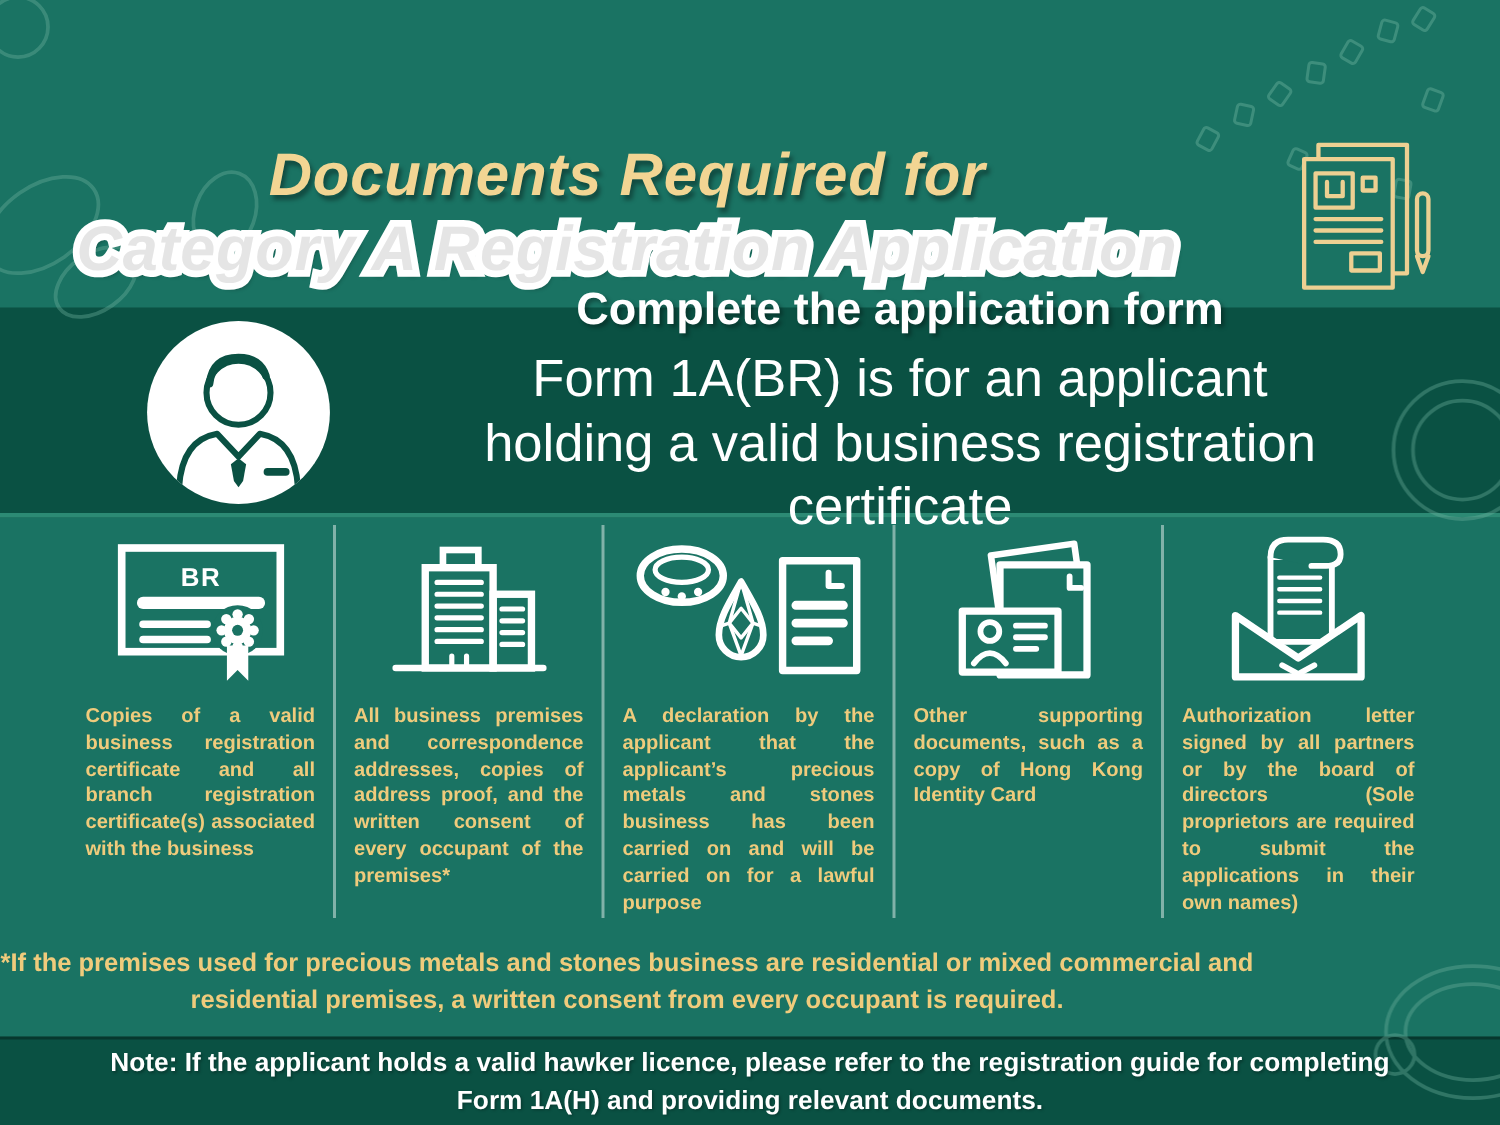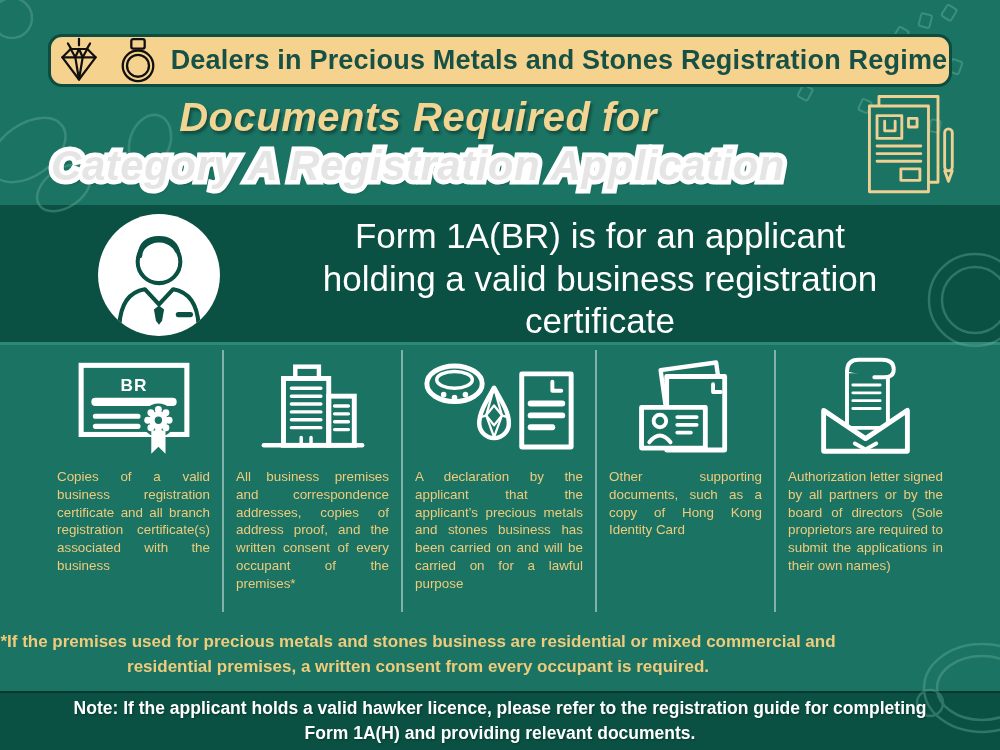--- a/index.html
+++ b/index.html
@@ -59,21 +59,21 @@
 
   
   .columns {
     position:absolute; left:45px; top:350px; width:910px; height:262px;
     display:grid; grid-template-columns:repeat(5,1fr);
   }
   .col { padding:0 12px; position:relative; }
   .col:not(:last-child) { border-right:2px solid rgba(255,255,255,.45); }
   .icon-box { height:112px; display:flex; align-items:center; justify-content:center; }
   .col-text {
-    color:#EFCB7C; font-weight:400; font-size:13.4px; line-height:1.33;
+    color:#EFCB7C; font-weight:700; font-size:13.4px; line-height:1.33;
     text-align:justify; margin-top:6px;
   }
 
   
   .footnote {
     position:absolute; left:0; top:630px; width:836px; text-align:center;
   }
   .footnote-text {
     display:inline-block; max-width:910px; color:#EFCB7C; font-weight:700;
     font-size:17px; line-height:1.45;
@@ -116,39 +116,20 @@
       <rect x="872" y="42" width="11" height="13" rx="2" transform="rotate(8 877 48)"></rect>
       <rect x="896" y="28" width="11" height="13" rx="2" transform="rotate(30 901 34)"></rect>
       <rect x="920" y="14" width="11" height="13" rx="2" transform="rotate(15 925 20)"></rect>
       <rect x="944" y="6" width="11" height="13" rx="2" transform="rotate(32 949 12)"></rect>
       <rect x="950" y="60" width="11" height="13" rx="2" transform="rotate(20 955 66)"></rect>
       <rect x="860" y="100" width="10" height="12" rx="2" transform="rotate(24 865 106)"></rect>
       <rect x="930" y="120" width="10" height="12" rx="2" transform="rotate(10 935 126)"></rect>
     </g>
   </svg>
 
-  <div class="banner">
-    <svg width="52" height="48" viewBox="0 0 56 52">
-      <g stroke="#101010" fill="none" stroke-width="2.4" stroke-linecap="round" stroke-linejoin="round">
-        <path d="M16,7 L19,12 M28,2 V9 M40,7 L37,12"></path>
-        <path d="M10,22 L19,13 H37 L46,22 L28,46 Z"></path>
-        <path d="M10,22 H46"></path>
-        <path d="M19,13 L24,22 L28,13 L32,22 L37,13"></path>
-        <path d="M24,22 L28,46 M32,22 L28,46"></path>
-      </g>
-    </svg>
-    <svg width="42" height="50" viewBox="0 0 44 52">
-      <g stroke="#101010" fill="none" stroke-width="2.4" stroke-linecap="round">
-        <rect x="15" y="3" width="14" height="10" rx="2"></rect>
-        <circle cx="22" cy="31" r="16"></circle>
-        <circle cx="22" cy="31" r="11.5"></circle>
-      </g>
-    </svg>
-    <span class="banner-label">Dealers in Precious Metals and Stones Registration Regime</span>
-  </div>
 
   <div class="title-wrap">
     <span class="title-line1">Documents Required for</span>
     <span class="title-line2" data-text="Category A Registration Application">Category A Registration Application</span>
   </div>
 
   <svg class="docpen-icon" width="100" height="118" viewBox="0 0 105 122">
     <g stroke="#EDD092" fill="none" stroke-width="3" stroke-linecap="round" stroke-linejoin="round">
       <rect x="22" y="8" width="62" height="90"></rect>
       <rect x="12" y="18" width="62" height="90" fill="#1A7363"></rect>
@@ -174,20 +155,21 @@
       <path d="M44,44 q2,-17 19,-17 q14,0 18,12" stroke-width="5"></path>
       <path d="M48,34 q8,-8 18,-5" stroke-width="3"></path>
       <path d="M24,112 q2,-31 25,-35 l14,15 l14,-15 q23,4 25,35"></path>
       <path d="M50,78 l13,14 l13,-14" stroke-width="3"></path>
       <path d="M82,102 h12" stroke-width="5"></path>
     </g>
     <path d="M63,93 l5,4 -2,11 -3,4 -3,-4 -2,-11 z" fill="#0A5143"></path>
   </svg>
 
   <div class="band-text">
+    <div class="band-heading">Complete the application form</div>
     <div class="band-desc">Form 1A(BR) is for an applicant holding a valid business registration certificate</div>
   </div>
 
   <div class="columns">
 
     <div class="col">
       <div class="icon-box">
         <svg width="122" height="102" viewBox="0 0 120 100">
           <g stroke="#FFFFFF" fill="none" stroke-width="5" stroke-linecap="round">
             <rect x="8" y="10" width="104" height="68"></rect>

